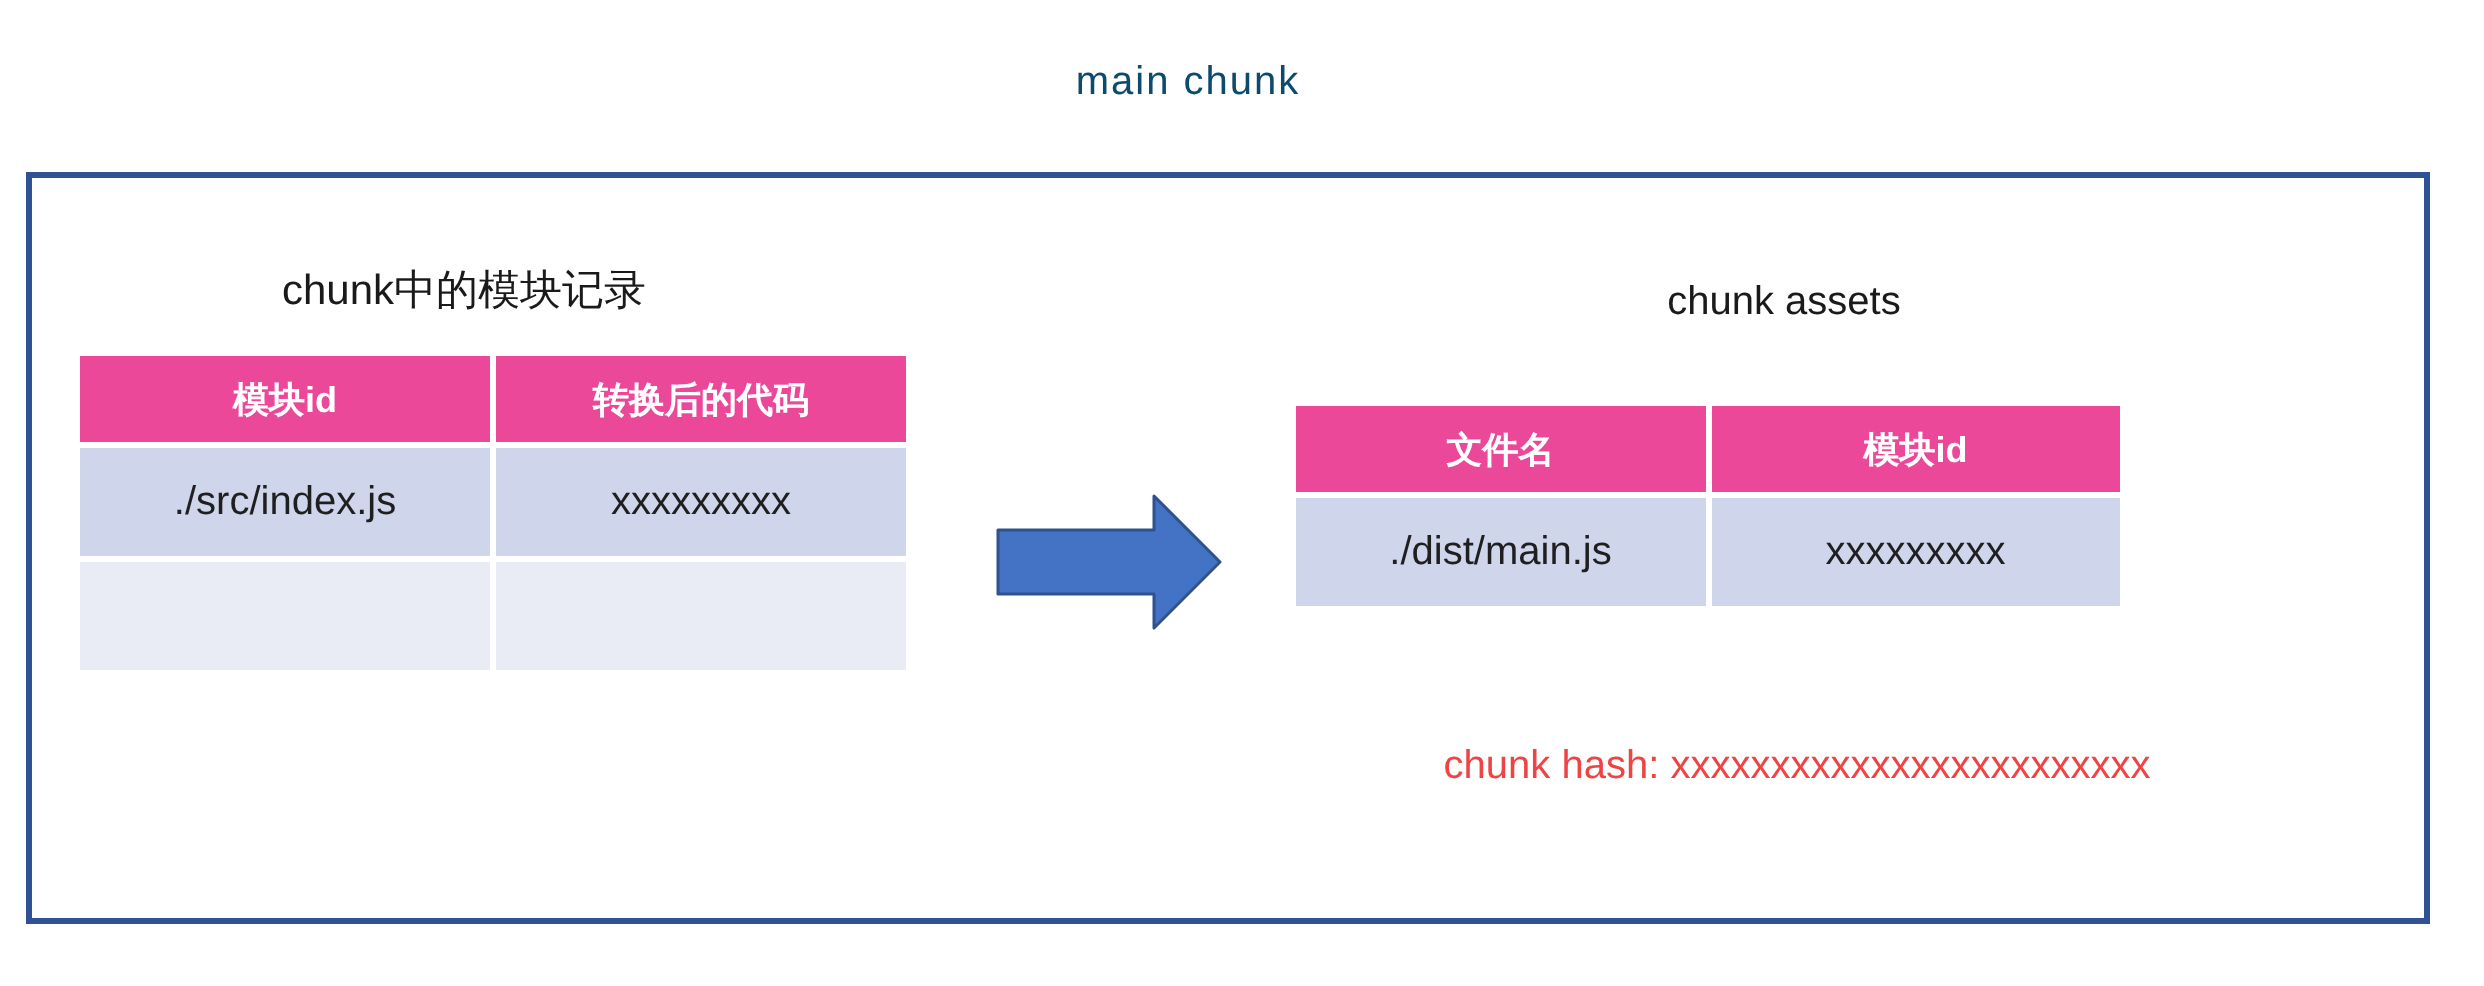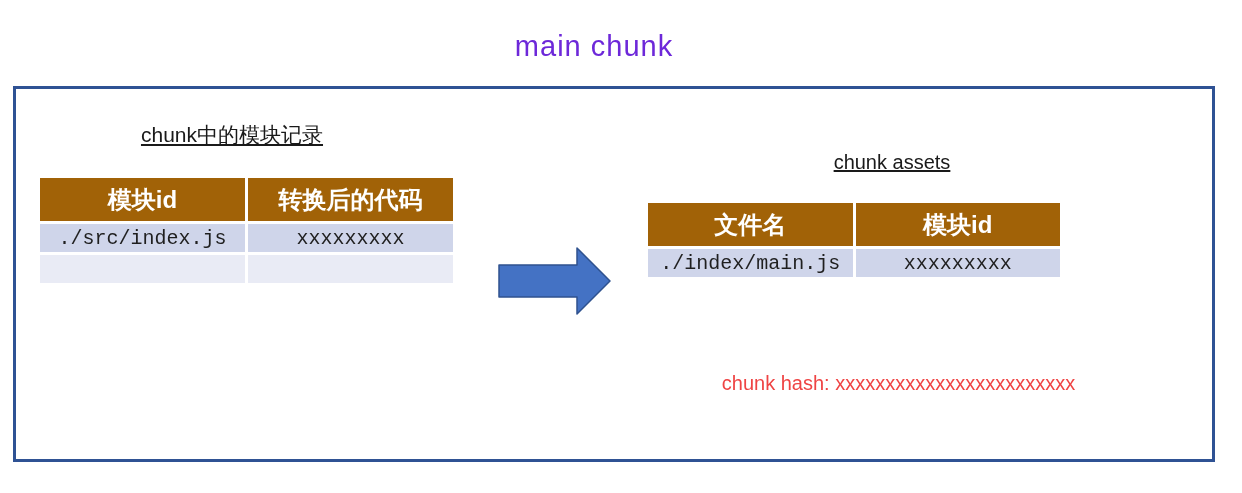--- a/index.html
+++ b/index.html
@@ -1,37 +1,37 @@
 <!DOCTYPE html>
 <html><head>
 <meta charset="utf-8">
 <style>
   * { margin:0; padding:0; box-sizing:border-box; }
   html, body { background:#ffffff; }
   body { width:1242px; height:493px; font-family:"Liberation Sans","DejaVu Sans",sans-serif; color:#1f1f1f; }
   .canvas { position:relative; width:1242px; height:493px; background:#ffffff; overflow:hidden; }
 
   .title { position:absolute; left:13px; top:30px; width:1162px; text-align:center;
-           font-size:29px; letter-spacing:1px; color:#6d28d9; }
+           font-size:20px; letter-spacing:1px; color:#0c4a6e; }
 
   .outer-box { position:absolute; left:13px; top:86px; width:1202px; height:376px;
                border:3px solid #2F5294; background:#ffffff; }
 
   .group-label { position:absolute; font-size:21px; color:#1a1a1a; text-align:center; white-space:nowrap; }
-  .label-left  { left:37px;  top:121px; width:390px;text-decoration:underline; }
-  .label-right { left:683px; top:151px; width:418px; font-size:20px;text-decoration:underline; }
+  .label-left  { left:37px;  top:131px; width:390px; }
+  .label-right { left:683px; top:140px; width:418px; font-size:20px; }
 
   table.data-table { position:absolute; border-collapse:collapse; table-layout:fixed; }
   .table-left  { left:37px;  top:175px; width:419px; }
   .table-right { left:645px; top:200px; width:418px; }
 
-  .data-table th { background:#a16207; color:#ffffff; font-weight:bold; font-size:24px;
+  .data-table th { background:#ec4899; color:#ffffff; font-weight:bold; font-size:18px;
                    height:46px; border:3px solid #ffffff; text-align:center; vertical-align:middle; }
-  .data-table td { font-size:20px; height:31px; border:3px solid #ffffff;
-                   text-align:center; vertical-align:middle; color:#1f1f1f;font-family:Liberation Mono, monospace; }
+  .data-table td { font-size:20px; height:57px; border:3px solid #ffffff;
+                   text-align:center; vertical-align:middle; color:#1f1f1f; }
   .data-table tbody tr:nth-child(odd)  td { background:#CFD5EA; }
   .data-table tbody tr:nth-child(even) td { background:#E9EBF5; }
 
   .arrow { position:absolute; left:498px; top:246px; width:114px; height:70px; }
 
   .hash-line { position:absolute; left:683px; top:372px; width:431px; text-align:center;
                font-size:20px; color:#ef4444; white-space:nowrap; }
 </style>
 </head>
 <body>
@@ -71,21 +71,21 @@
 
   <table class="data-table table-right">
     <thead>
       <tr>
         <th>文件名</th>
         <th>模块id</th>
       </tr>
     </thead>
     <tbody>
       <tr>
-        <td>./index/main.js</td>
+        <td>./dist/main.js</td>
         <td>xxxxxxxxx</td>
       </tr>
     </tbody>
   </table>
 
   <div class="hash-line">chunk hash: xxxxxxxxxxxxxxxxxxxxxxxx</div>
 
 </div>
 
 </body></html>

